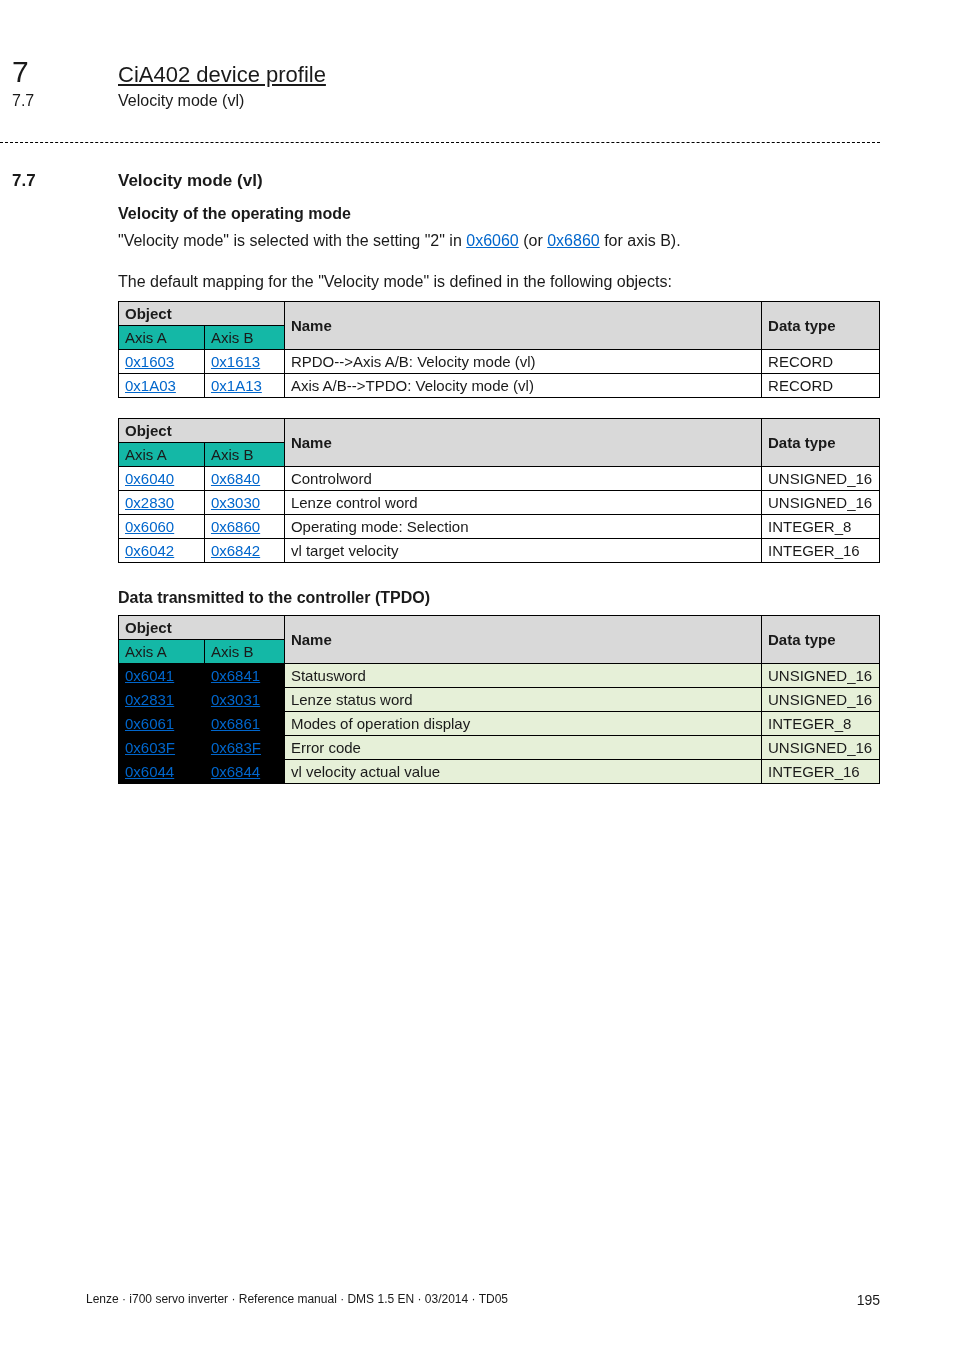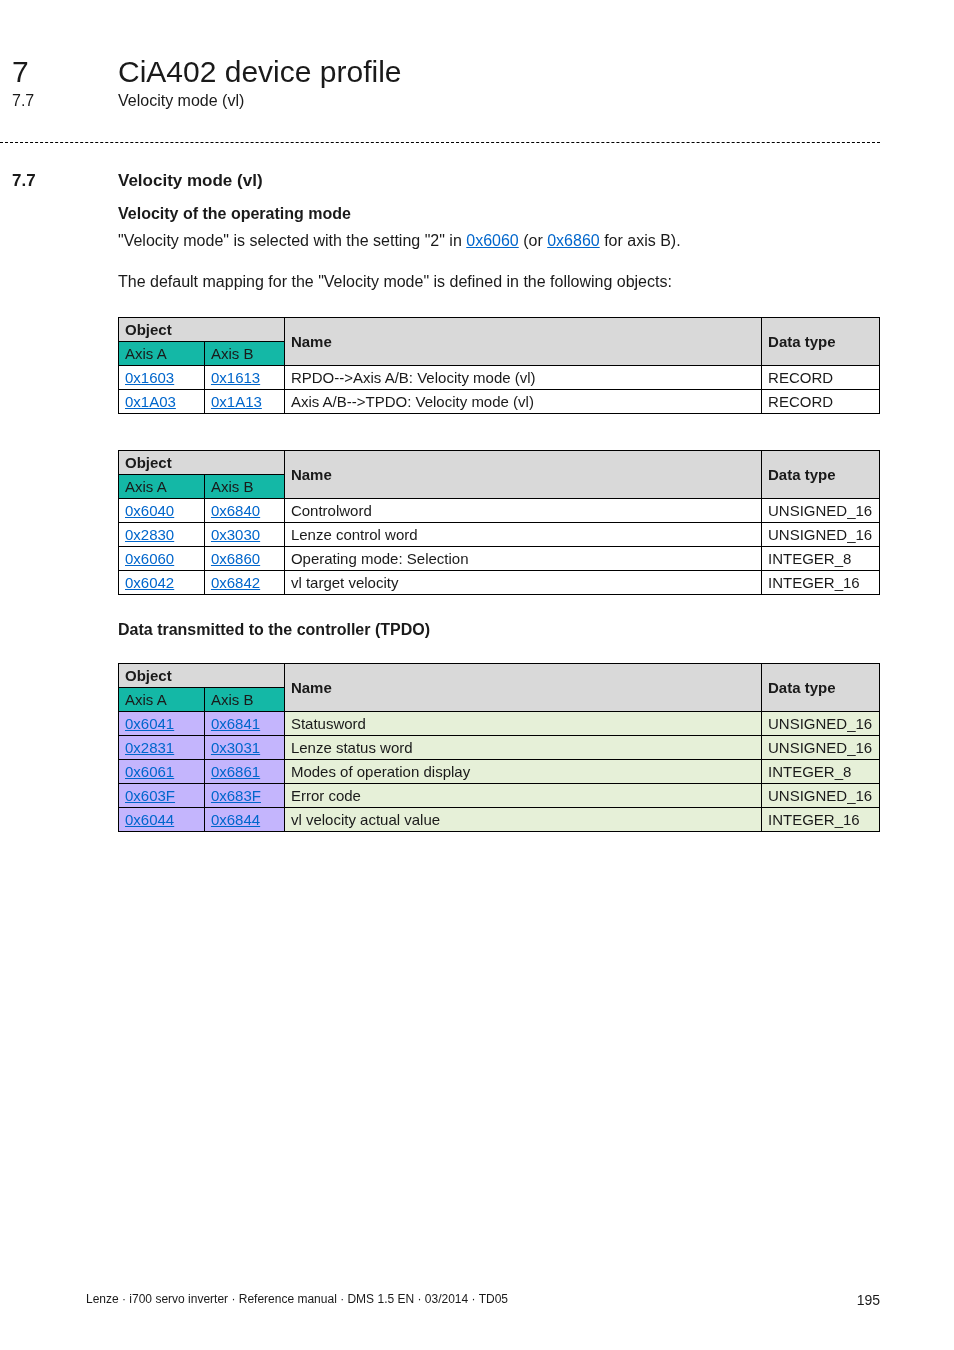--- a/index.html
+++ b/index.html
@@ -26,22 +26,23 @@
     width: 118px;
     margin-left: -118px;
     padding-left: 0;
     text-align: left;
     box-sizing: border-box;
   }
   .chapter-num-inner {
     padding-left: 12px;
   }
   .chapter-title {
-    font-size: 30px;
+    font-size: 22px;
     font-weight: 400;
+    text-decoration: underline;
   }
   .chapter-num-text {
     font-size: 30px;
     font-weight: 400;
   }
   .sub-line {
     display: flex;
     align-items: baseline;
     margin-top: 2px;
   }
@@ -91,21 +92,21 @@
     font-size: 16px;
     line-height: 1.45;
   }
   .link {
     color: #0066cc;
     text-decoration: underline;
   }
   table {
     border-collapse: collapse;
     width: 762px;
-    margin-top: 24px;
+    margin-top: 8px;
   }
   table.rpdo-table td, table.rpdo-table th,
   table.tpdo-table td, table.tpdo-table th,
   table.default-table td, table.default-table th {
     border: 1px solid #000;
     padding: 3px 6px 3px 6px;
     font-size: 15px;
     text-align: left;
     vertical-align: middle;
   }
@@ -120,21 +121,21 @@
   }
   col.col-obj-a { width: 86px; }
   col.col-obj-b { width: 80px; }
   col.col-name  { width: 478px; }
   col.col-type  { width: 118px; }
 
   .tpdo-table td:not(.sub-head):not(.link-cell),
   .tpdo-table td.tpdo-body {
     background: #e6f0d8;
   }
-  .tpdo-table .link-cell { background: #c4b5fd; }
+  .tpdo-table .link-cell { background: #000000; }
 
   .footer {
     position: absolute;
     left: 86px;
     bottom: 42px;
     right: 74px;
     font-size: 12px;
     display: flex;
     justify-content: space-between;
   }

